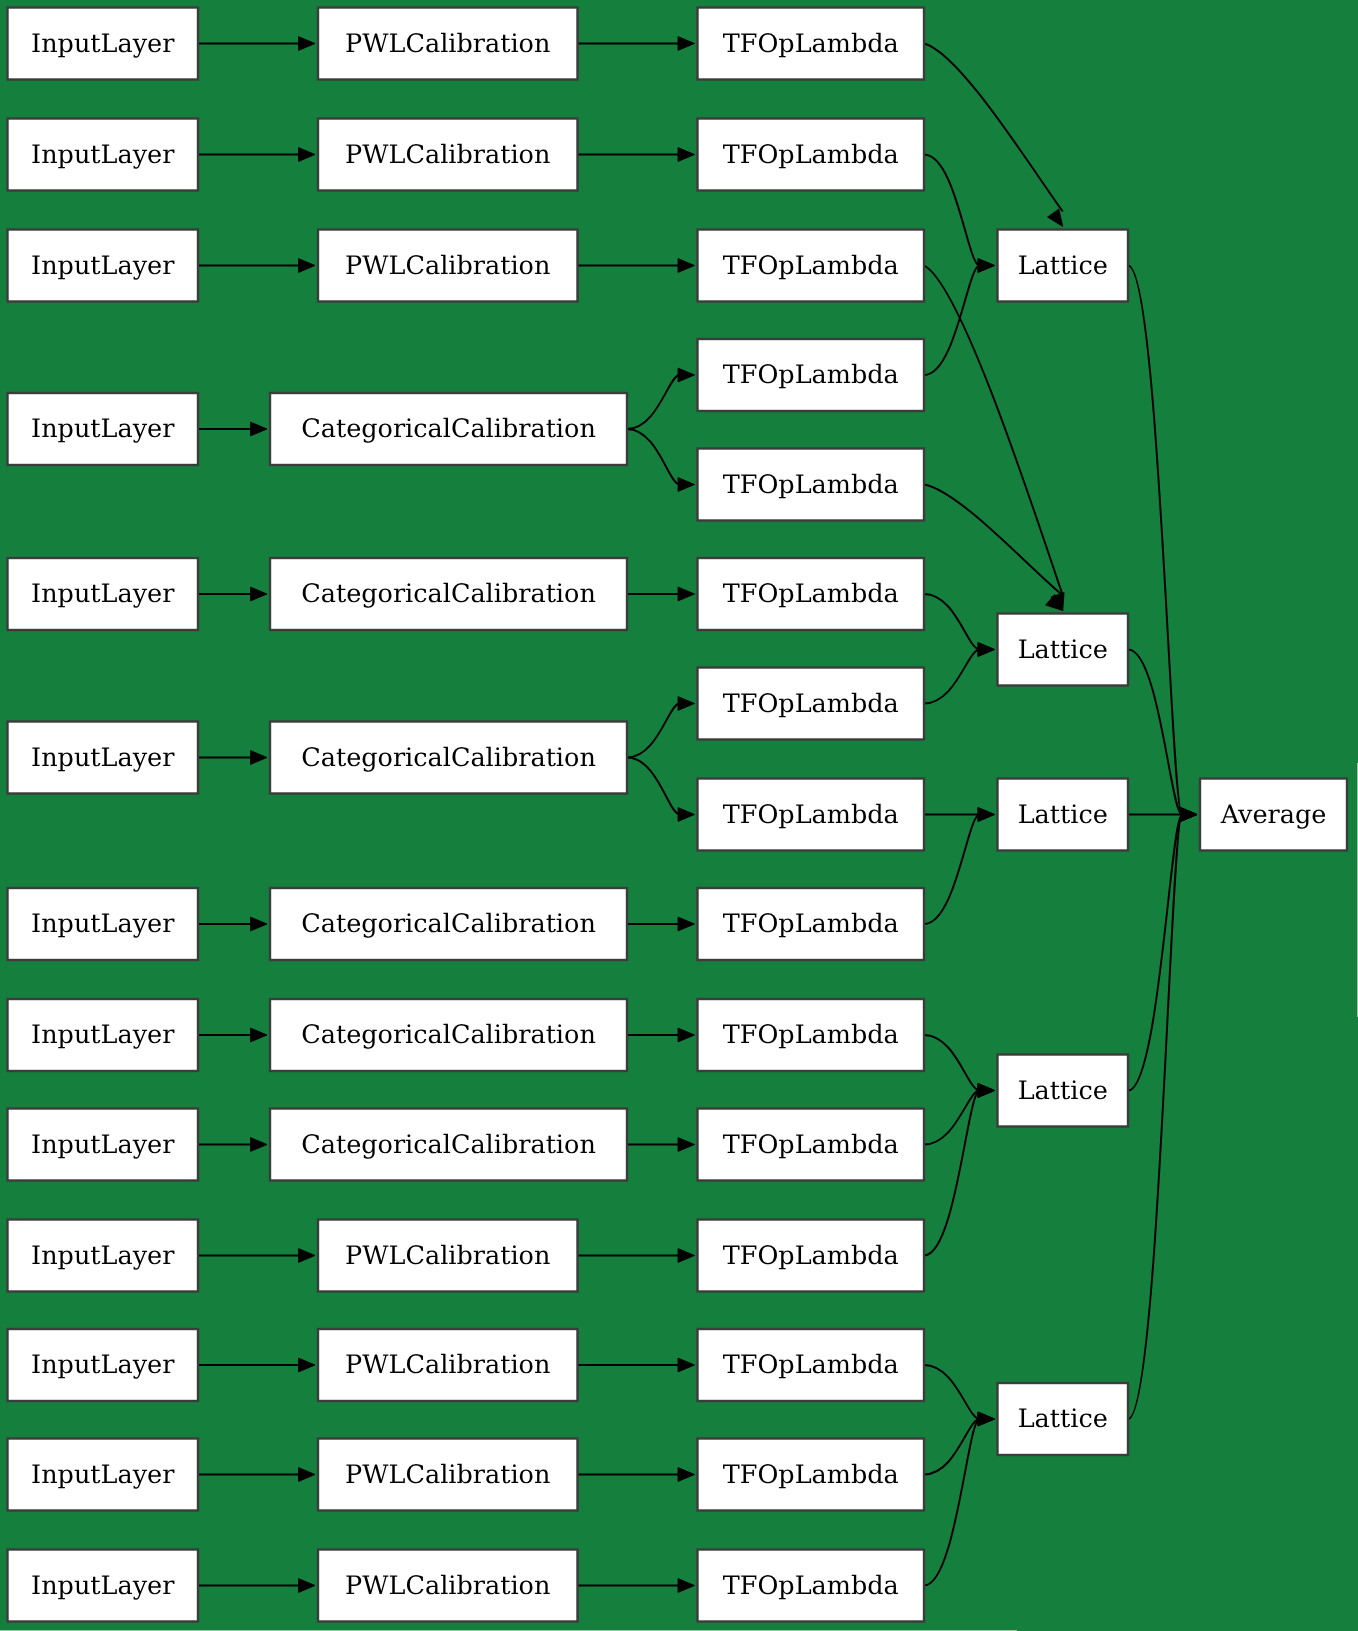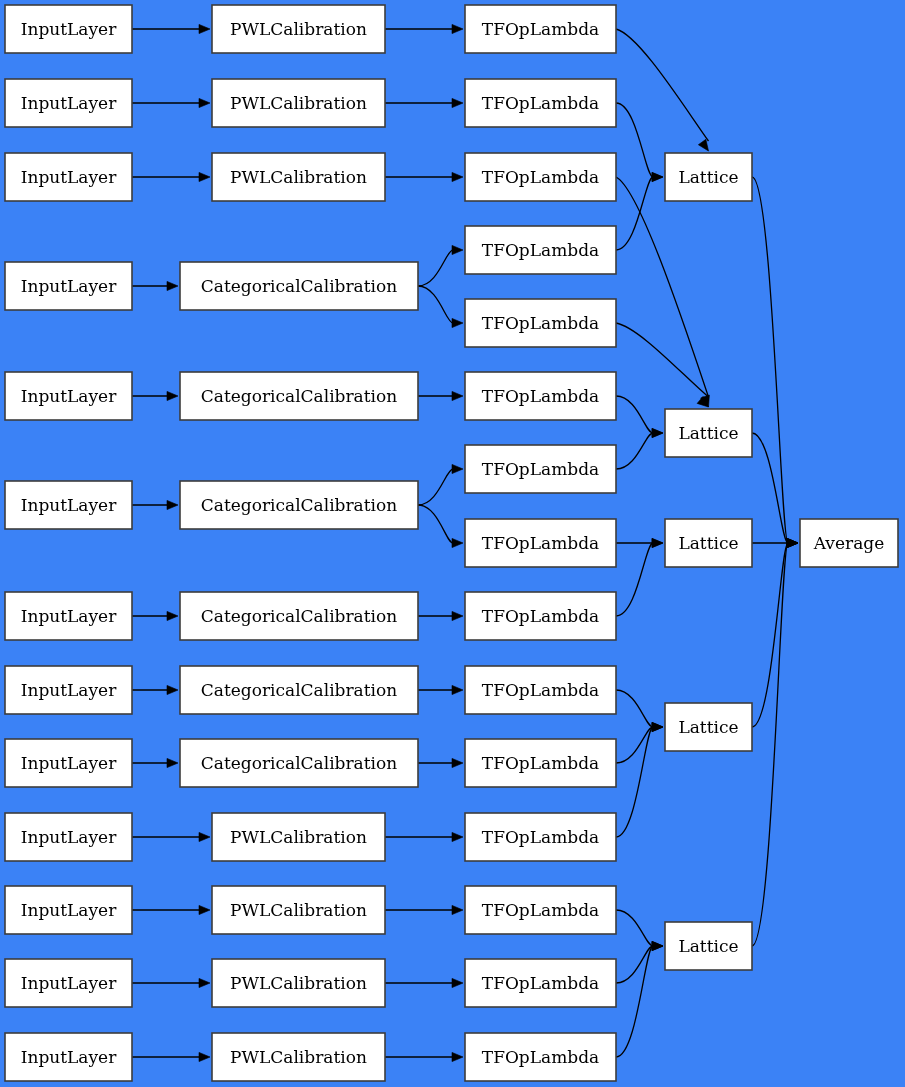--- a/index.html
+++ b/index.html
@@ -4,21 +4,21 @@
 <style>
   html, body {
     margin: 0;
     padding: 0;
     background: #ffffff;
   }
   #canvas {
     position: relative;
     width: 905px;
     height: 1087px;
-    background: #3b82f6;
+    background: #15803d;
     font-family: "DejaVu Serif", "Liberation Serif", serif;
     overflow: hidden;
   }
   svg#graph {
     position: absolute;
     left: 0; top: 0;
     width: 905px;
     height: 1087px;
   }
   .node-rect {

